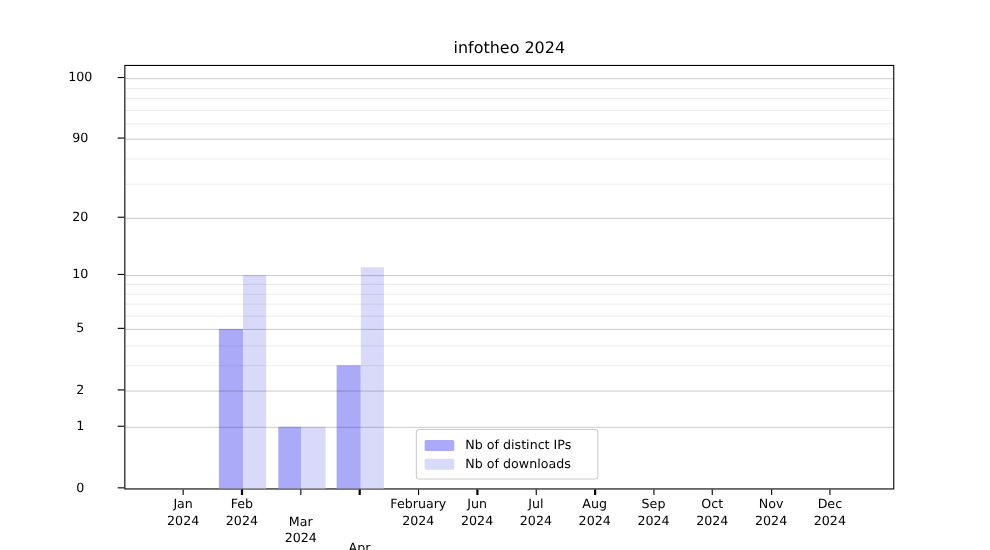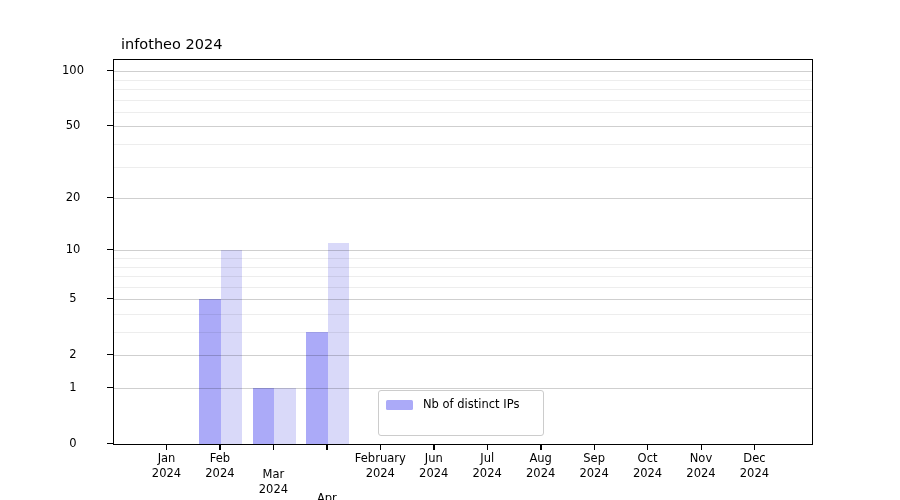--- a/index.html
+++ b/index.html
@@ -6,22 +6,22 @@
   #figure{
     position:relative;
     width:900px;height:500px;
     background:#ffffff;
     font-family:"DejaVu Sans","Liberation Sans",sans-serif;
     color:#000;
     overflow:hidden;
   }
   #title{
     position:absolute;
-    left:121px;top:33px;width:698px;height:22px;
-    text-align:left;
+    left:114px;top:33px;width:698px;height:22px;
+    text-align:center;
     font-size:14.5px;
     line-height:22px;
     color:#000;
   }
   #plot-area{
     position:absolute;
     left:113px;top:59px;width:698px;height:384px;
     border:1.5px solid #000;
     box-sizing:content-box;
     background:#fff;
@@ -102,21 +102,21 @@
       <div class="ytick-label" style="left: 43px; top: 379.007px;">1</div>
       <div class="ytick-mark" style="left: 107px; top: 353.753px;"></div>
       <div class="ytick-label" style="left: 43px; top: 346.253px;">2</div>
       <div class="ytick-mark" style="left: 107px; top: 297.76px;"></div>
       <div class="ytick-label" style="left: 43px; top: 290.26px;">5</div>
       <div class="ytick-mark" style="left: 107px; top: 248.796px;"></div>
       <div class="ytick-label" style="left: 43px; top: 241.296px;">10</div>
       <div class="ytick-mark" style="left: 107px; top: 196.56px;"></div>
       <div class="ytick-label" style="left: 43px; top: 189.06px;">20</div>
       <div class="ytick-mark" style="left: 107px; top: 124.883px;"></div>
-      <div class="ytick-label" style="left: 43px; top: 117.383px;">50</div>
+      <div class="ytick-label" style="left: 43px; top: 117.383px;">90</div>
       <div class="ytick-mark" style="left: 107px; top: 69.6857px;"></div>
       <div class="ytick-label" style="left: 43px; top: 62.1857px;">100</div>
       <div class="xtick-mark" style="left: 166px; top: 444.5px;"></div>
       <div class="xtick-label" style="left: 134.5px; top: 451px;">
         <div>Jan</div>
         <div>2024</div>
       </div>
       <div class="xtick-mark" style="left: 219.45px; top: 444.5px;"></div>
       <div class="xtick-label" style="left: 187.95px; top: 451px;">
         <div>Feb</div>
@@ -172,14 +172,18 @@
         <div>Dec</div>
         <div>2024</div>
       </div>
     </div>
 
   <div id="legend">
     <div class="legend-row">
       <span class="legend-swatch" id="swatch-0" style="background: rgb(171, 170, 248);"></span>
       <span class="legend-label">Nb of distinct IPs</span>
     </div>
+    <div class="legend-row">
+      <span class="legend-swatch" id="swatch-1" style="background: rgb(217, 217, 249);"></span>
+      <span class="legend-label">Nb of downloads</span>
+    </div>
   </div>
 </div>
 
 </body></html>

